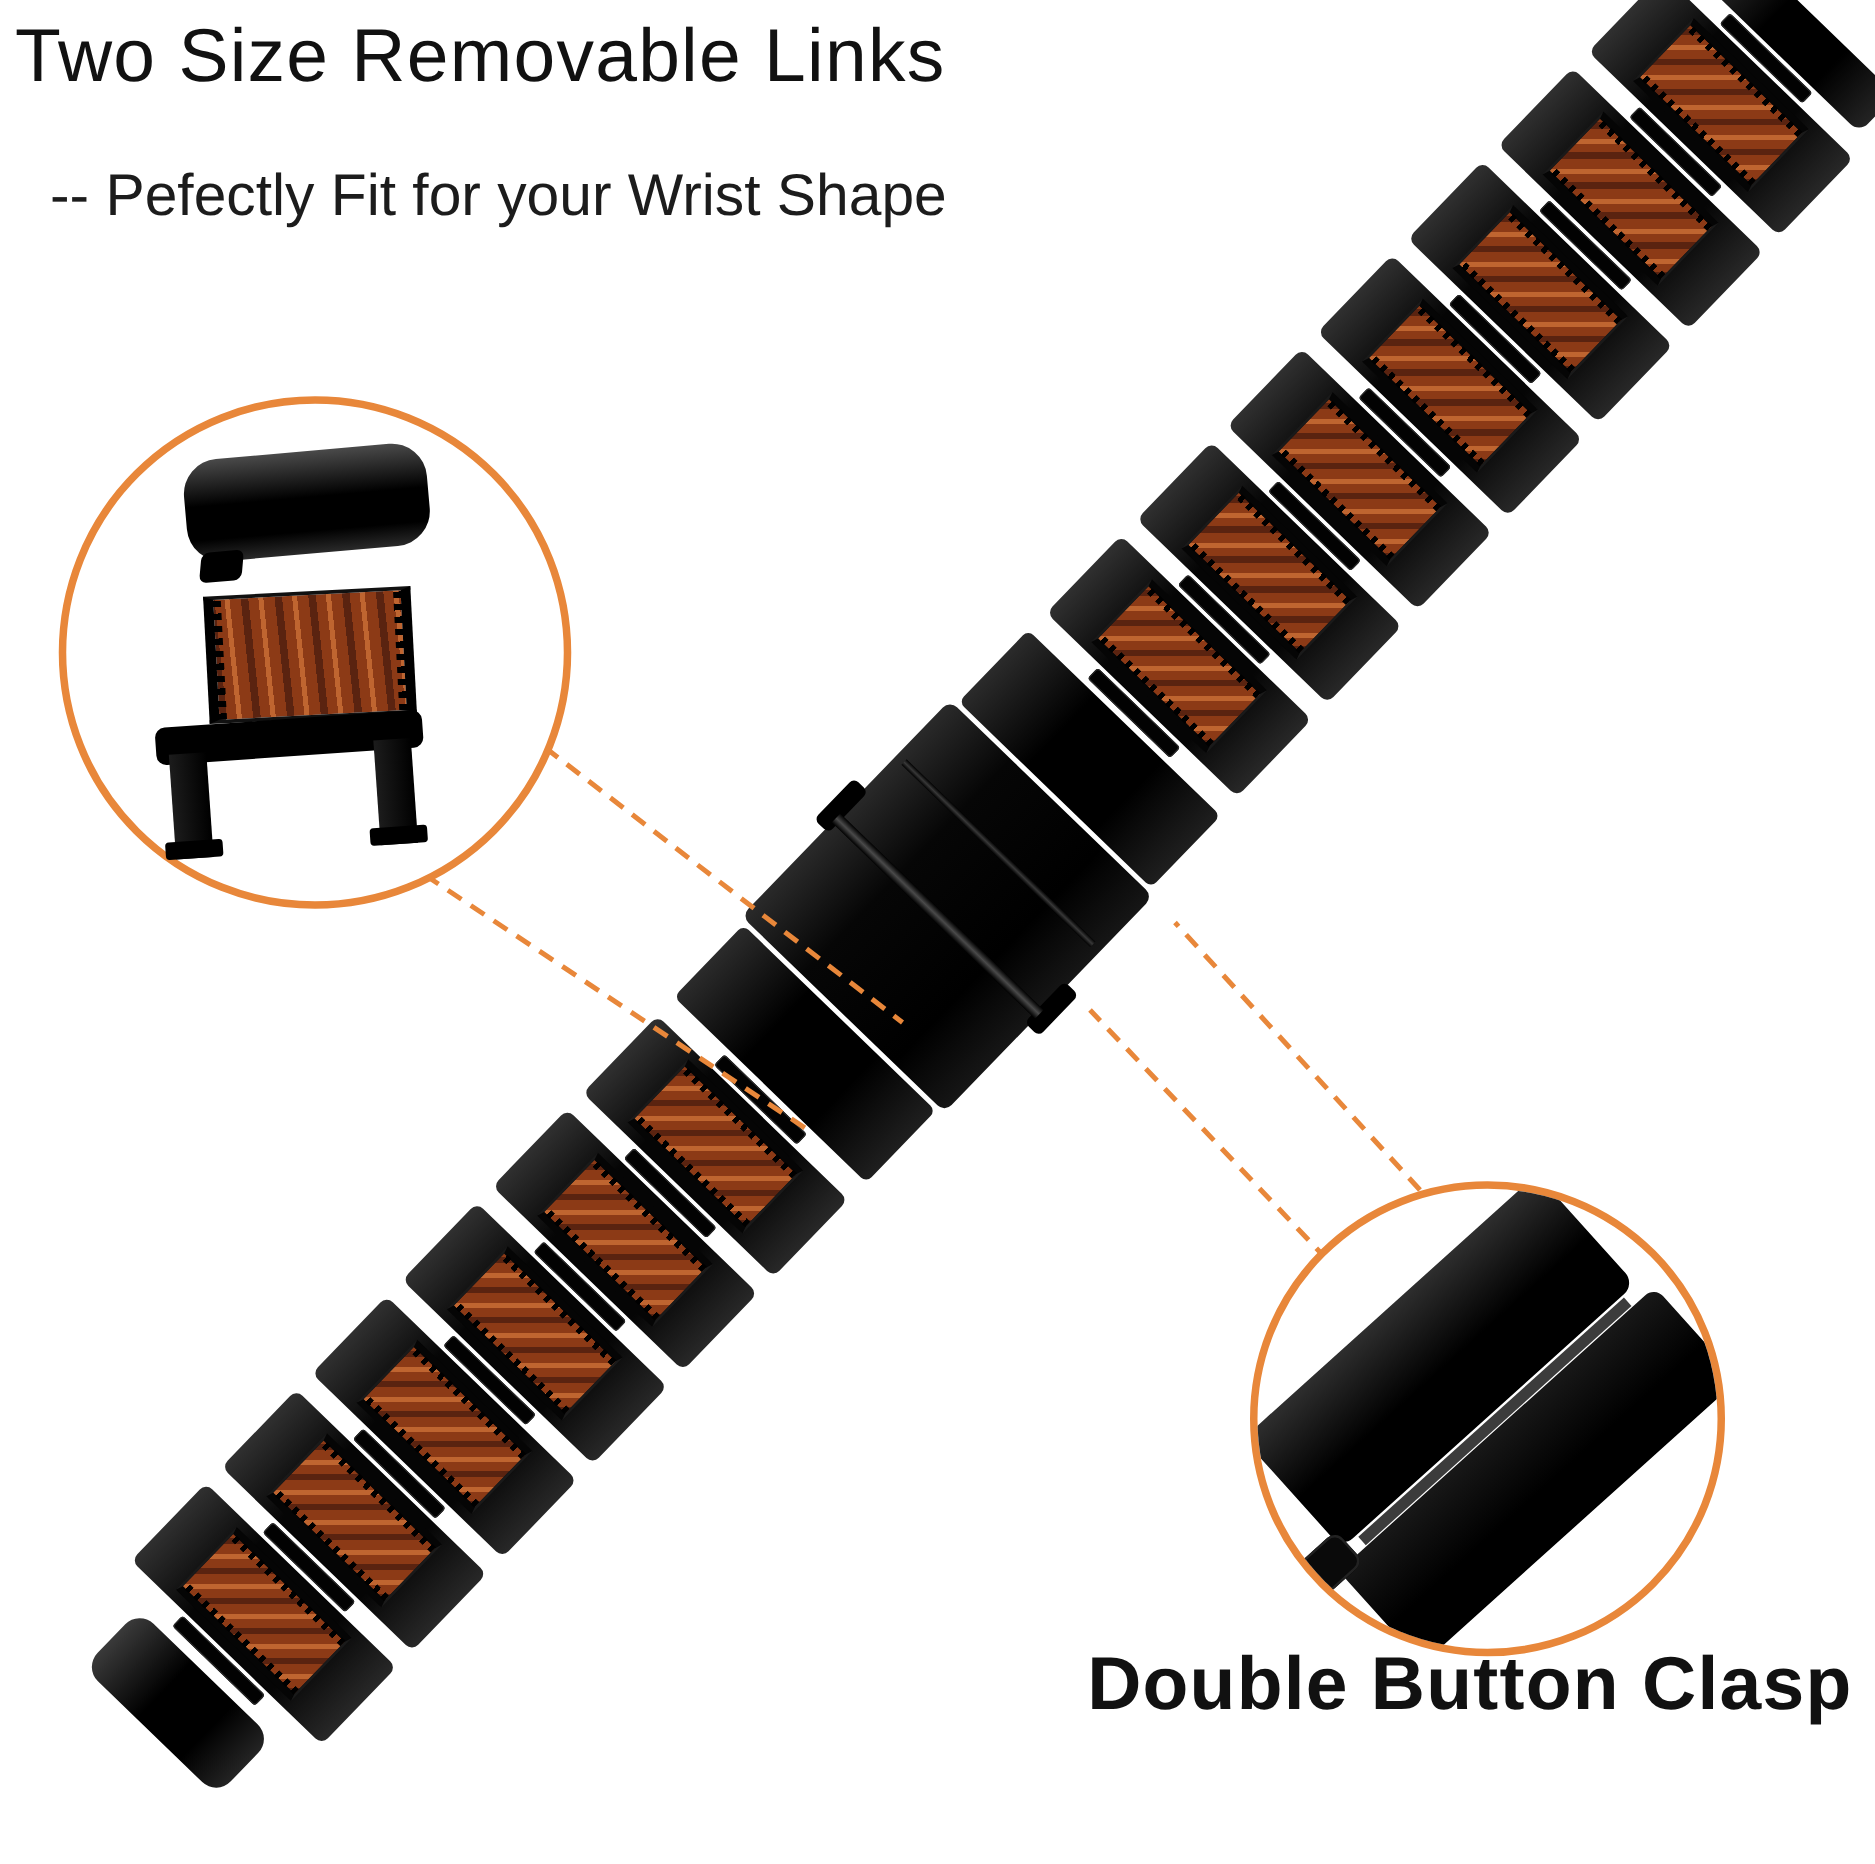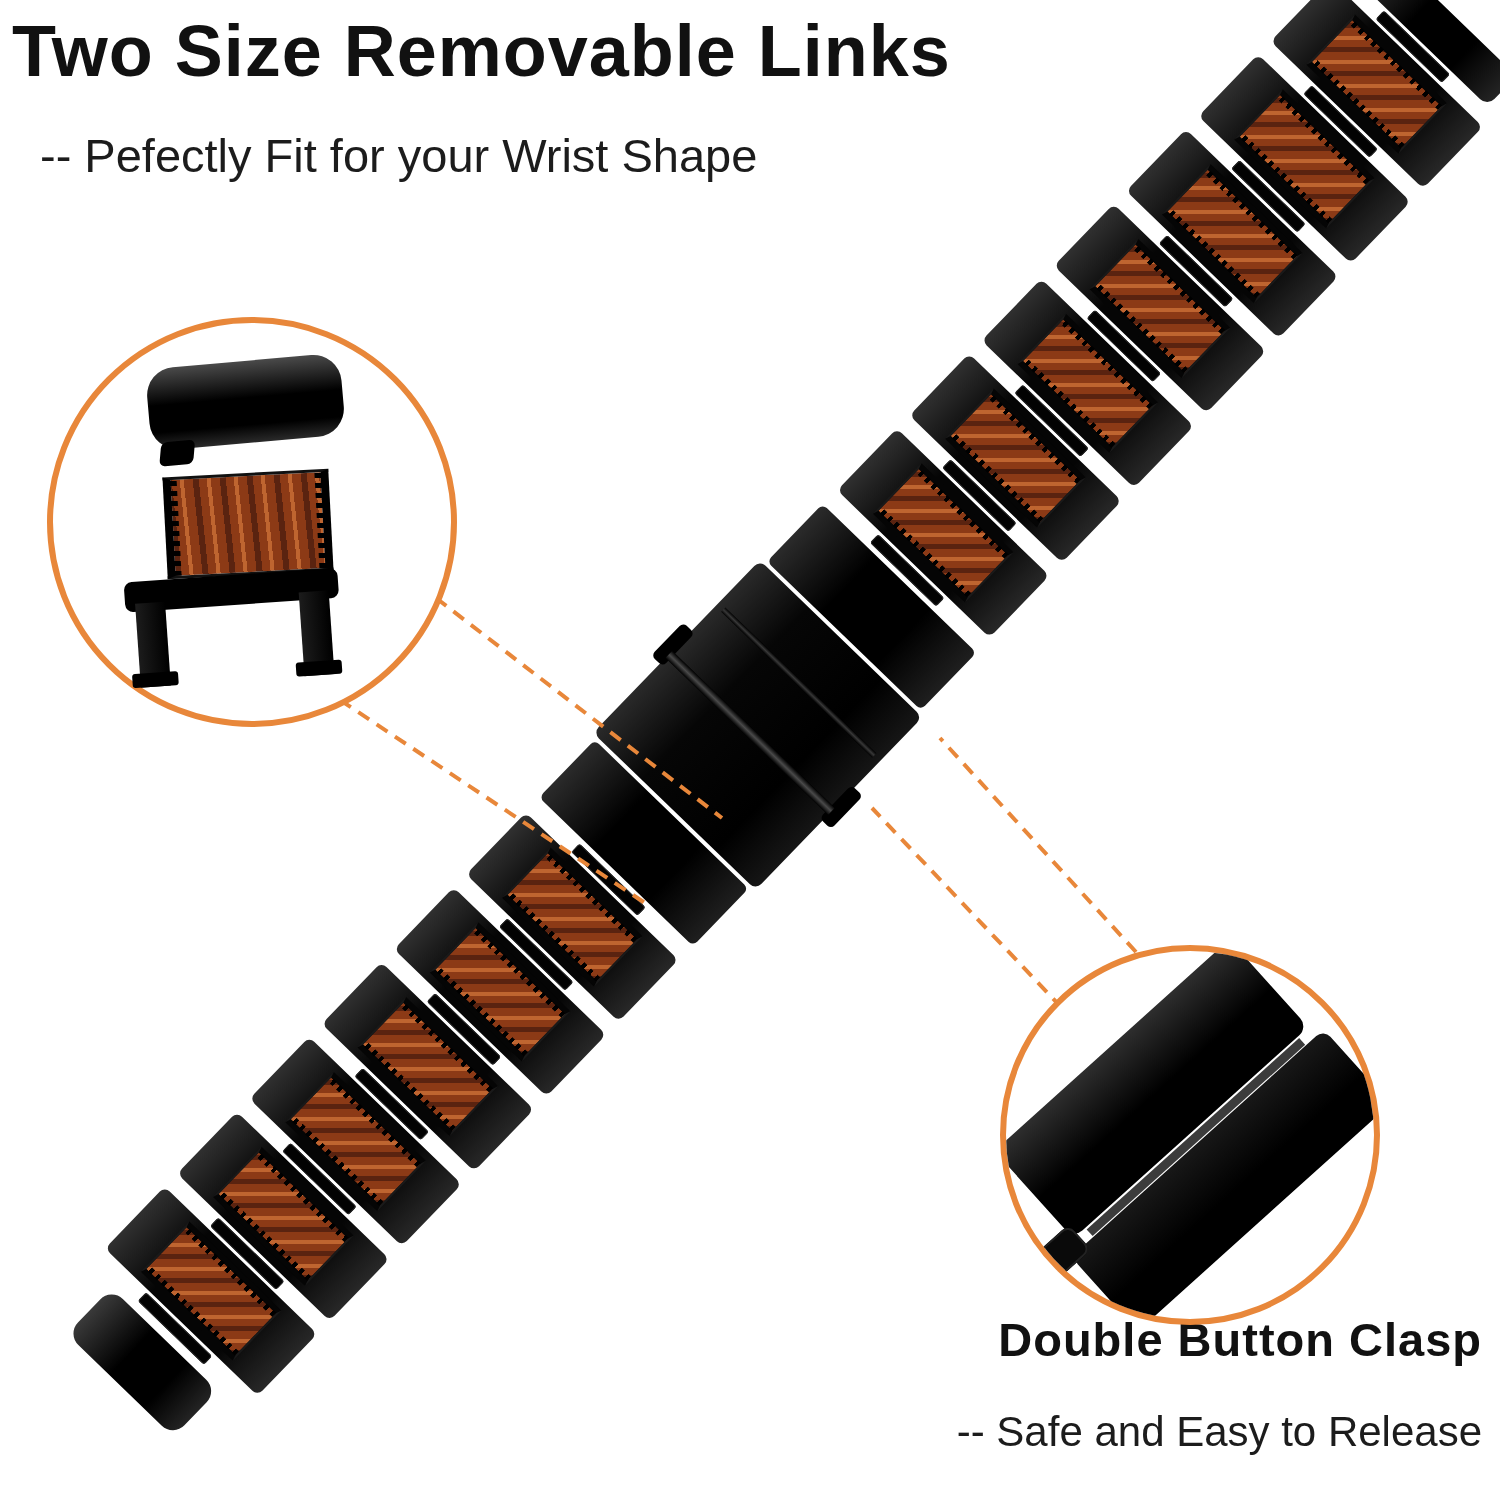--- a/index.html
+++ b/index.html
@@ -13,23 +13,23 @@
     --ink:#111111;
   }
   html,body{margin:0;padding:0;}
   .canvas{
     position:relative;width:1500px;height:1491px;overflow:hidden;
     background:var(--bg);
     font-family:"Liberation Sans",sans-serif;color:var(--ink);
   }
   
   .txt{position:absolute;white-space:nowrap;}
-  .title-top{left:12px;top:10px;font-size:72px;font-weight:bold;letter-spacing:1px;}
+  .title-top{left:12px;top:10px;font-size:60px;font-weight:normal;letter-spacing:1px;}
   .sub-top{left:40px;top:128px;font-size:47px;font-weight:400;color:#1c1c1c;}
-  .title-bottom{right:18px;top:1312px;font-size:47px;font-weight:bold;letter-spacing:1px;}
+  .title-bottom{right:18px;top:1312px;font-size:60px;font-weight:bold;letter-spacing:1px;}
   .sub-bottom{right:18px;top:1408px;font-size:42px;font-weight:400;color:#1c1c1c;}
 
   
   .band{
     position:absolute;left:-170px;top:587px;width:1900px;height:230px;
     display:flex;align-items:center;transform:rotate(-46deg);
   }
   .band>*{flex:none;}
   .endcap{
     width:64px;height:148px;border-radius:16px;margin-right:6px;
@@ -125,21 +125,20 @@
     box-shadow:0 0 0 2px #222 inset;}
 </style>
 </head>
 <body>
 
 <div class="canvas">
 
   <div class="txt title-top">Two Size Removable Links</div>
   <div class="txt sub-top">-- Pefectly Fit for your Wrist Shape</div>
   <div class="txt title-bottom">Double Button Clasp</div>
-  <div class="txt sub-bottom">-- Safe and Easy to Release</div>
 
   <div class="band">
       <div class="endcap"></div>
       <div class="connector"></div>
       <div class="link">
         <div class="wood"></div>
       </div>
       <div class="connector"></div>
       <div class="link">
         <div class="wood"></div>

